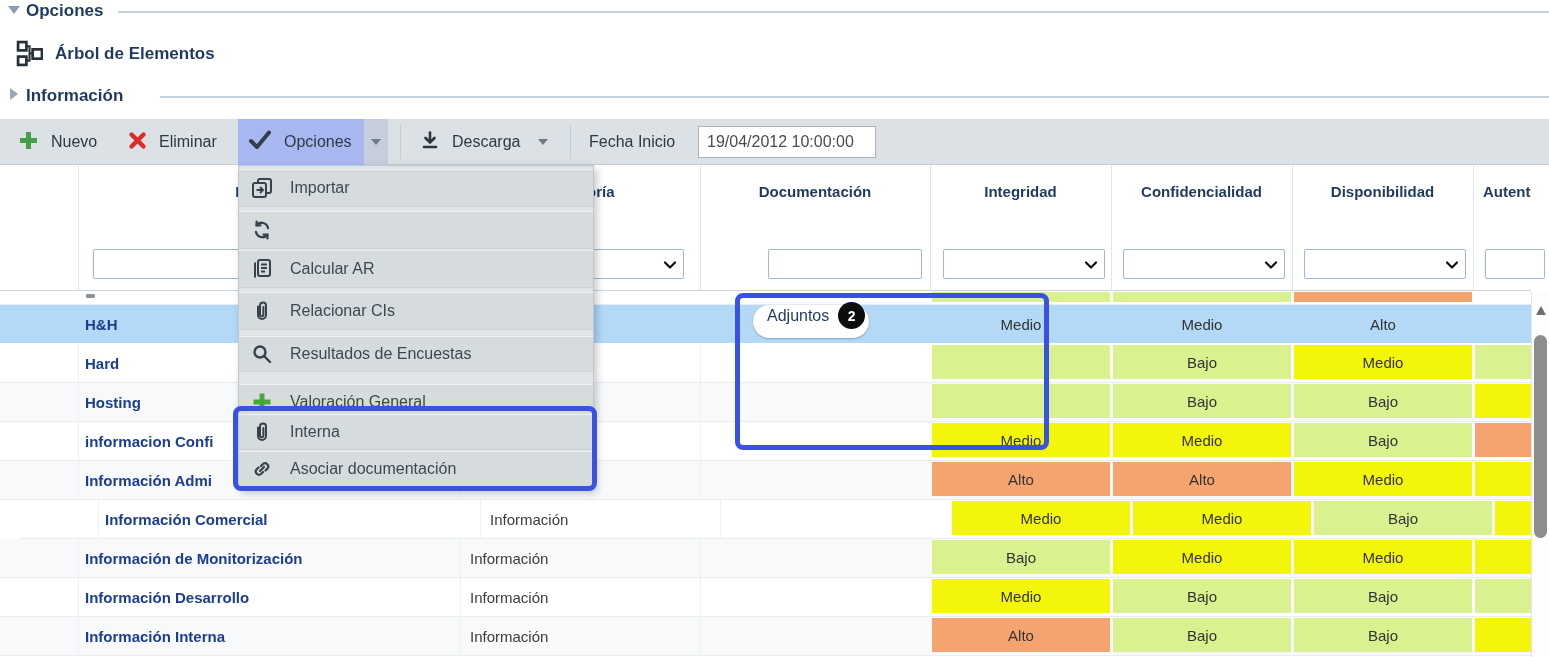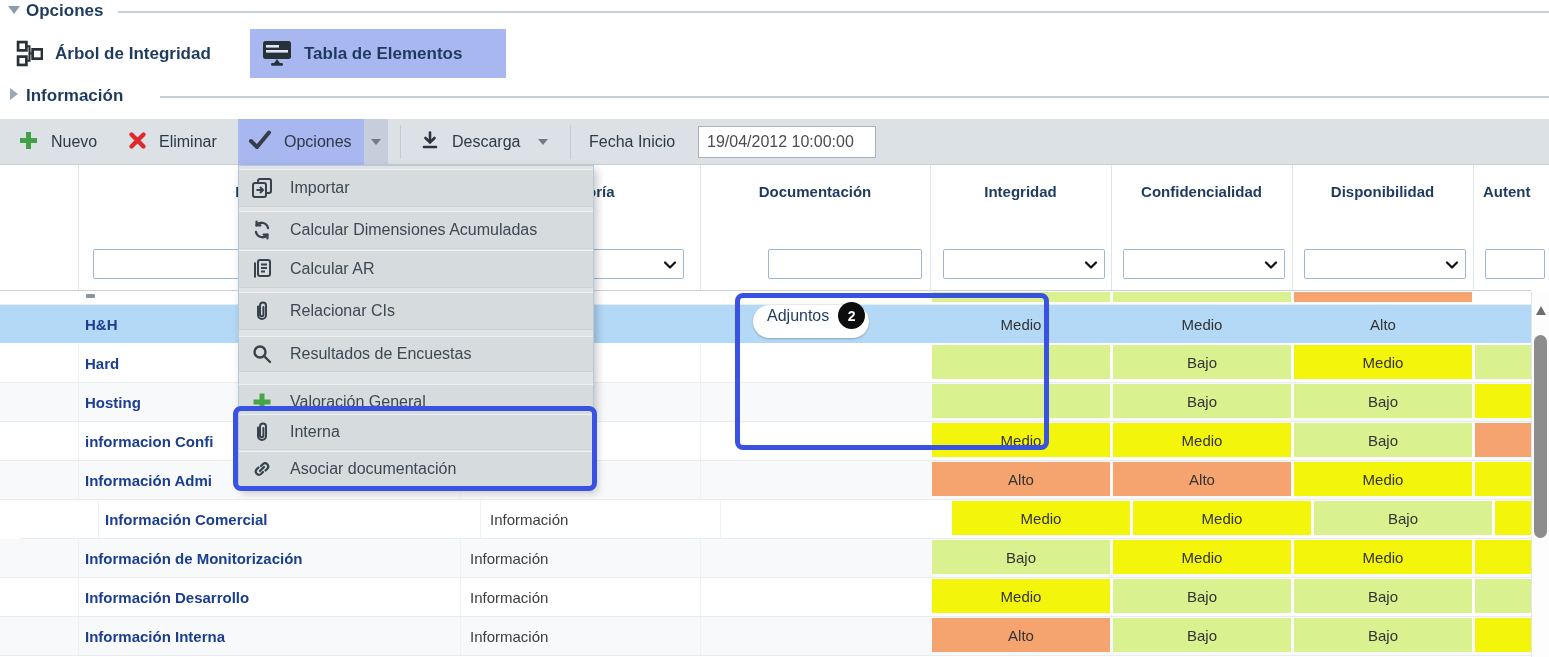--- a/index.html
+++ b/index.html
@@ -97,33 +97,21 @@
 
   <div class="tab" style="left:4px;top:29px;width:234px">
     <span class="tab-icon">
       <svg width="27" height="27" viewBox="0 0 26 26" fill="none" stroke="#263238" stroke-width="2.6">
         <rect x="2" y="2" width="8" height="8"></rect>
           <rect x="2" y="16" width="8" height="8"></rect>
         <rect x="16" y="9" width="9" height="9"></rect>
           <path d="M10 6h3v14h-3M13 13h3" stroke-width="2"></path>
       </svg>
     </span>
-    <span class="tab-label">Árbol de Integridad</span>
-  </div>
-  <div class="tab tab-active" style="left:250px;top:29px;width:256px">
-    <span class="tab-icon">
-      <svg width="30" height="27" viewBox="0 0 30 27">
-        <rect x="1" y="1" width="28" height="18" rx="2.5" fill="#263238"></rect>
-        <rect x="4" y="5" width="13" height="2.6" fill="#dfe6f8"></rect>
-        <rect x="4" y="10" width="22" height="2.6" fill="#dfe6f8"></rect>
-        <polygon points="15,19 11.5,24 18.5,24" fill="#263238"></polygon>
-        <rect x="9" y="23" width="12" height="2.8" rx="1.4" fill="#263238"></rect>
-      </svg>
-    </span>
-    <span class="tab-label">Tabla de Elementos</span>
+    <span class="tab-label">Árbol de Elementos</span>
   </div>
 
   <span class="tri-right"></span>
   <div class="sec-label" style="left:26px;top:86px">Información</div>
   <div class="hline" style="left:160px;top:96px;width:1389px"></div>
 
   <div class="toolbar">
     <div class="tb-btn" style="left:8px">
       <span>
         <svg width="21" height="21" viewBox="0 0 21 21">
@@ -336,21 +324,20 @@
       </div>
       <div class="menu-item" style="top: 45px; height: 38px;">
         <span class="mi-icon">
           <svg width="22" height="22" viewBox="0 0 22 22" fill="none" stroke="#37424c" stroke-width="2.3" stroke-linecap="round">
             <path d="M17 9A6.5 6.5 0 0 0 5.6 6.2"></path>
             <path d="M5 13a6.5 6.5 0 0 0 11.4 2.8"></path>
             <path d="M5.6 2.6v3.8h3.8"></path>
             <path d="M16.4 19.4v-3.8h-3.8"></path>
           </svg>
         </span>
-        <span class="mi-label">Calcular Dimensiones Acumuladas</span>
       </div>
       <div class="menu-item" style="top: 84px; height: 38px;">
         <span class="mi-icon">
           <svg width="22" height="22" viewBox="0 0 22 22" fill="none" stroke="#37424c" stroke-width="2">
             <path d="M4 19.5V4.5"></path>
             <rect x="7" y="2" width="12" height="16" rx="2"></rect>
             <path d="M10 6.5h6M10 10h6M10 13.5h4"></path>
           </svg>
         </span>
         <span class="mi-label">Calcular AR</span>

